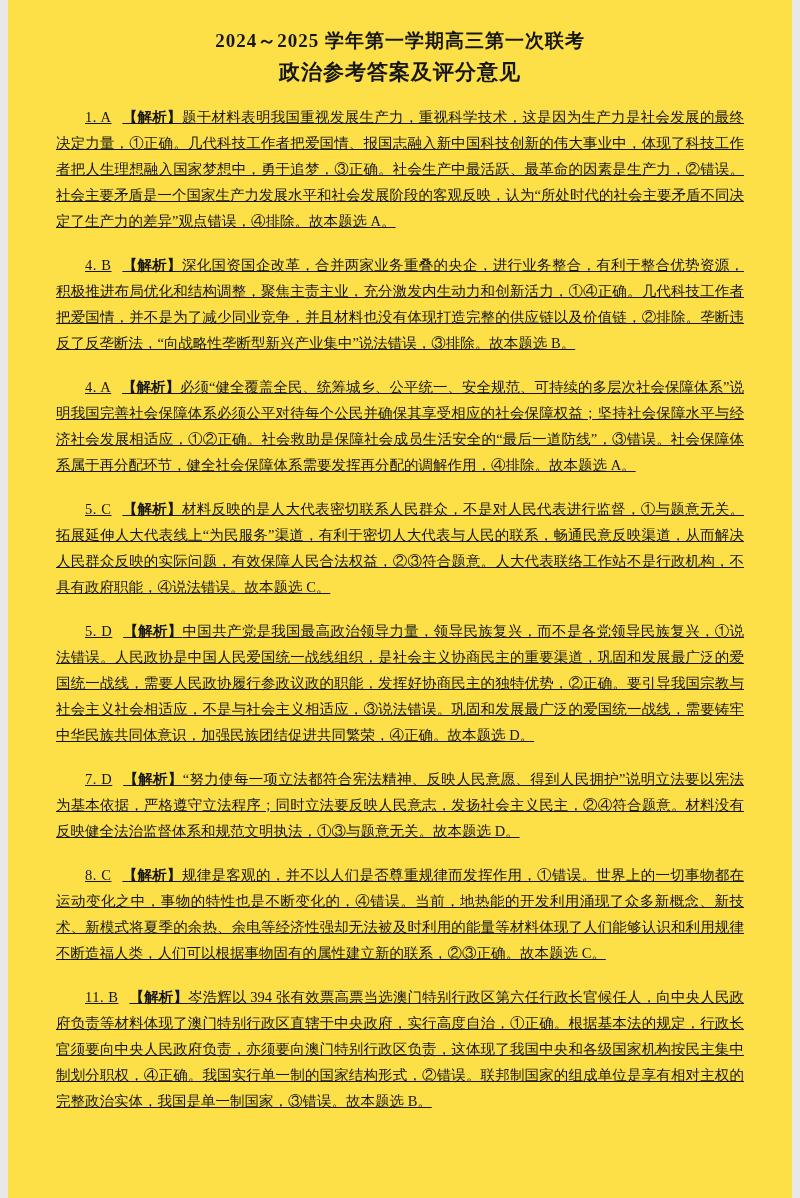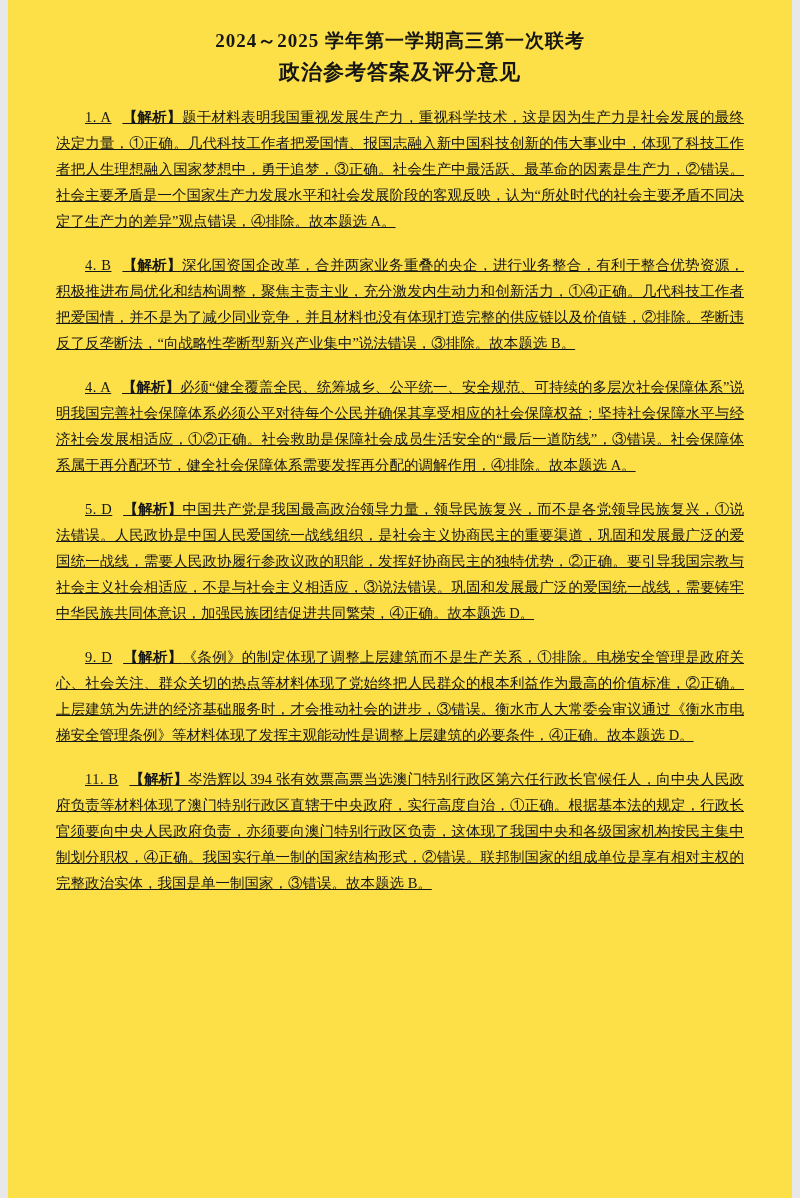--- a/index.html
+++ b/index.html
@@ -45,18 +45,20 @@
 </head>
 <body>
 
 <div class="page">
   <h1 class="exam-title">2024～2025 学年第一学期高三第一次联考</h1>
   <h2 class="doc-title">政治参考答案及评分意见</h2>
   <div class="content" id="items-container">
       <p class="item"><span class="num">1. A</span><span class="tag">【解析】</span><span class="txt">题干材料表明我国重视发展生产力，重视科学技术，这是因为生产力是社会发展的最终决定力量，①正确。几代科技工作者把爱国情、报国志融入新中国科技创新的伟大事业中，体现了科技工作者把人生理想融入国家梦想中，勇于追梦，③正确。社会生产中最活跃、最革命的因素是生产力，②错误。社会主要矛盾是一个国家生产力发展水平和社会发展阶段的客观反映，认为“所处时代的社会主要矛盾不同决定了生产力的差异”观点错误，④排除。故本题选 A。</span></p>
       <p class="item"><span class="num">4. B</span><span class="tag">【解析】</span><span class="txt">深化国资国企改革，合并两家业务重叠的央企，进行业务整合，有利于整合优势资源，积极推进布局优化和结构调整，聚焦主责主业，充分激发内生动力和创新活力，①④正确。几代科技工作者把爱国情，并不是为了减少同业竞争，并且材料也没有体现打造完整的供应链以及价值链，②排除。垄断违反了反垄断法，“向战略性垄断型新兴产业集中”说法错误，③排除。故本题选 B。</span></p>
       <p class="item"><span class="num">4. A</span><span class="tag">【解析】</span><span class="txt">必须“健全覆盖全民、统筹城乡、公平统一、安全规范、可持续的多层次社会保障体系”说明我国完善社会保障体系必须公平对待每个公民并确保其享受相应的社会保障权益；坚持社会保障水平与经济社会发展相适应，①②正确。社会救助是保障社会成员生活安全的“最后一道防线”，③错误。社会保障体系属于再分配环节，健全社会保障体系需要发挥再分配的调解作用，④排除。故本题选 A。</span></p>
+      <p class="item"><span class="num">5. C</span><span class="tag">【解析】</span><span class="txt">材料反映的是人大代表密切联系人民群众，不是对人民代表进行监督，①与题意无关。拓展延伸人大代表线上“为民服务”渠道，有利于密切人大代表与人民的联系，畅通民意反映渠道，从而解决人民群众反映的实际问题，有效保障人民合法权益，②③符合题意。人大代表联络工作站不是行政机构，不具有政府职能，④说法错误。故本题选 C。</span></p>
       <p class="item"><span class="num">5. D</span><span class="tag">【解析】</span><span class="txt">中国共产党是我国最高政治领导力量，领导民族复兴，而不是各党领导民族复兴，①说法错误。人民政协是中国人民爱国统一战线组织，是社会主义协商民主的重要渠道，巩固和发展最广泛的爱国统一战线，需要人民政协履行参政议政的职能，发挥好协商民主的独特优势，②正确。要引导我国宗教与社会主义社会相适应，不是与社会主义相适应，③说法错误。巩固和发展最广泛的爱国统一战线，需要铸牢中华民族共同体意识，加强民族团结促进共同繁荣，④正确。故本题选 D。</span></p>
-      <p class="item"><span class="num">9. D</span><span class="tag">【解析】</span><span class="txt">《条例》的制定体现了调整上层建筑而不是生产关系，①排除。电梯安全管理是政府关心、社会关注、群众关切的热点等材料体现了党始终把人民群众的根本利益作为最高的价值标准，②正确。上层建筑为先进的经济基础服务时，才会推动社会的进步，③错误。衡水市人大常委会审议通过《衡水市电梯安全管理条例》等材料体现了发挥主观能动性是调整上层建筑的必要条件，④正确。故本题选 D。</span></p>
+      <p class="item"><span class="num">7. D</span><span class="tag">【解析】</span><span class="txt">“努力使每一项立法都符合宪法精神、反映人民意愿、得到人民拥护”说明立法要以宪法为基本依据，严格遵守立法程序；同时立法要反映人民意志，发扬社会主义民主，②④符合题意。材料没有反映健全法治监督体系和规范文明执法，①③与题意无关。故本题选 D。</span></p>
+      <p class="item"><span class="num">8. C</span><span class="tag">【解析】</span><span class="txt">规律是客观的，并不以人们是否尊重规律而发挥作用，①错误。世界上的一切事物都在运动变化之中，事物的特性也是不断变化的，④错误。当前，地热能的开发利用涌现了众多新概念、新技术、新模式将夏季的余热、余电等经济性强却无法被及时利用的能量等材料体现了人们能够认识和利用规律不断造福人类，人们可以根据事物固有的属性建立新的联系，②③正确。故本题选 C。</span></p>
       <p class="item"><span class="num">11. B</span><span class="tag">【解析】</span><span class="txt">岑浩辉以 394 张有效票高票当选澳门特别行政区第六任行政长官候任人，向中央人民政府负责等材料体现了澳门特别行政区直辖于中央政府，实行高度自治，①正确。根据基本法的规定，行政长官须要向中央人民政府负责，亦须要向澳门特别行政区负责，这体现了我国中央和各级国家机构按民主集中制划分职权，④正确。我国实行单一制的国家结构形式，②错误。联邦制国家的组成单位是享有相对主权的完整政治实体，我国是单一制国家，③错误。故本题选 B。</span></p>
     </div>
 
 </div>
 
 </body></html>

